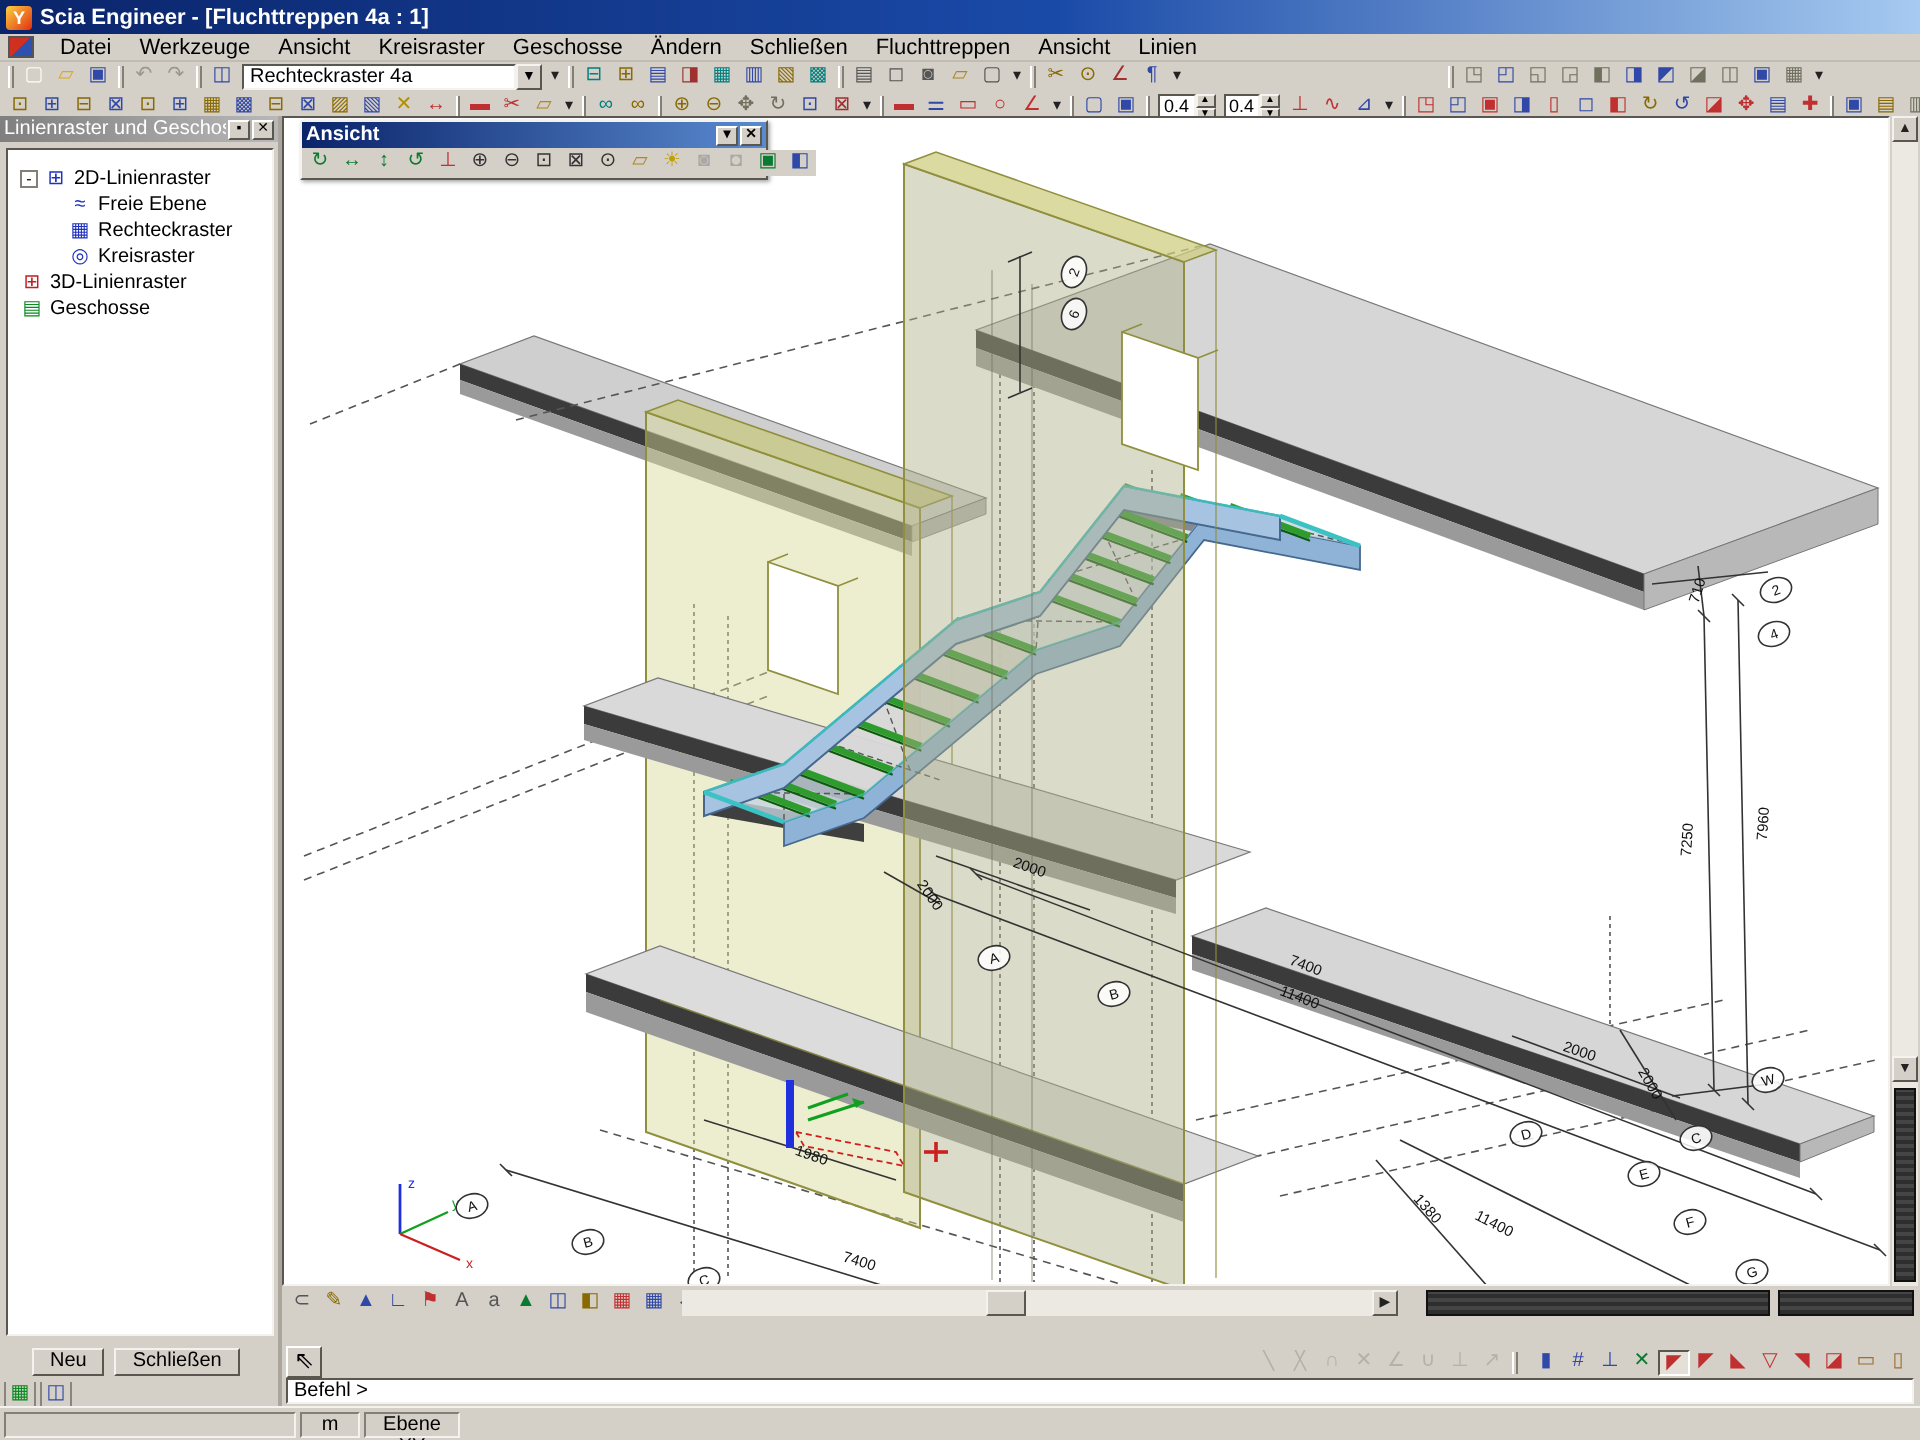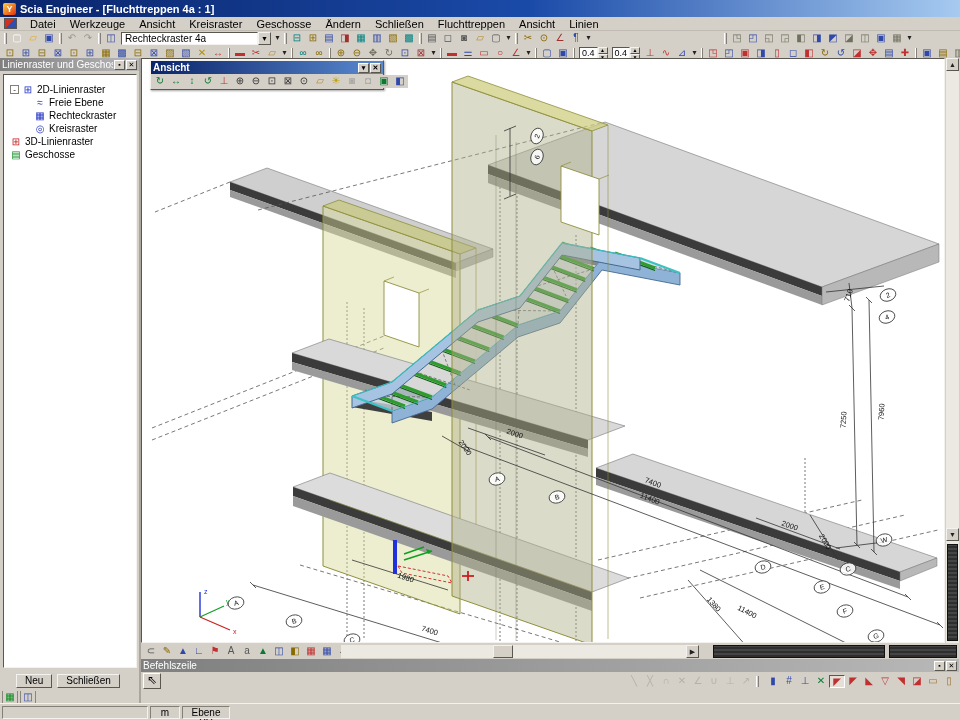--- a/index.html
+++ b/index.html
@@ -632,25 +632,20 @@
     <span class="ti" style="width:10px">◂</span>
   </div>
   <div id="hscroll">
     <div id="hthumb"></div>
     <div class="sbtn" style="left:345px;top:0">▶</div>
   </div>
   <div class="darkbar" style="left:572px;top:587px;width:172px;height:13px"></div>
   <div class="darkbar" style="left:748px;top:587px;width:68px;height:13px"></div>
 
   <div id="cmdpanel">
-    <div class="dockhead">
-      <span class="ht">Befehlszeile</span>
-      <span class="hbtn">▪</span>
-      <span class="hbtn">✕</span>
-    </div>
     <div id="cmdtools">
       <span class="ti" style="width:18px;height:16px;font-size:12px;border:1px solid;border-color:#fff #5a5650 #5a5650 #fff">⇖</span>
       <span style="flex:1"></span>
       <span class="snapgrp">
           <span class="ti dis" style="color: rgb(154, 152, 144);">╲</span>
           <span class="ti dis" style="color: rgb(154, 152, 144);">╳</span>
           <span class="ti dis" style="color: rgb(154, 152, 144);">∩</span>
           <span class="ti dis" style="color: rgb(154, 152, 144);">✕</span>
           <span class="ti dis" style="color: rgb(154, 152, 144);">∠</span>
           <span class="ti dis" style="color: rgb(154, 152, 144);">∪</span>
@@ -666,20 +661,23 @@
           <span class="ti pressed" style="color: rgb(192, 48, 48);">◤</span>
           <span class="ti" style="color: rgb(192, 48, 48);">◤</span>
           <span class="ti" style="color: rgb(192, 48, 48);">◣</span>
           <span class="ti" style="color: rgb(192, 48, 48);">▽</span>
           <span class="ti" style="color: rgb(192, 48, 48);">◥</span>
           <span class="ti" style="color: rgb(192, 48, 48);">◪</span>
           <span class="ti" style="color: rgb(160, 112, 48);">▭</span>
           <span class="ti" style="color: rgb(160, 112, 48);">▯</span>
         </span>
     </div>
+    <div id="cmdinput">
+      <span>Befehl &gt;</span>
+    </div>
   </div>
 </div>
 
 <div id="ansicht">
   <div class="cap">
     <span class="ht">Ansicht</span>
     <span class="hbtn">▾</span>
     <span class="hbtn">✕</span>
   </div>
   <div class="icons">

